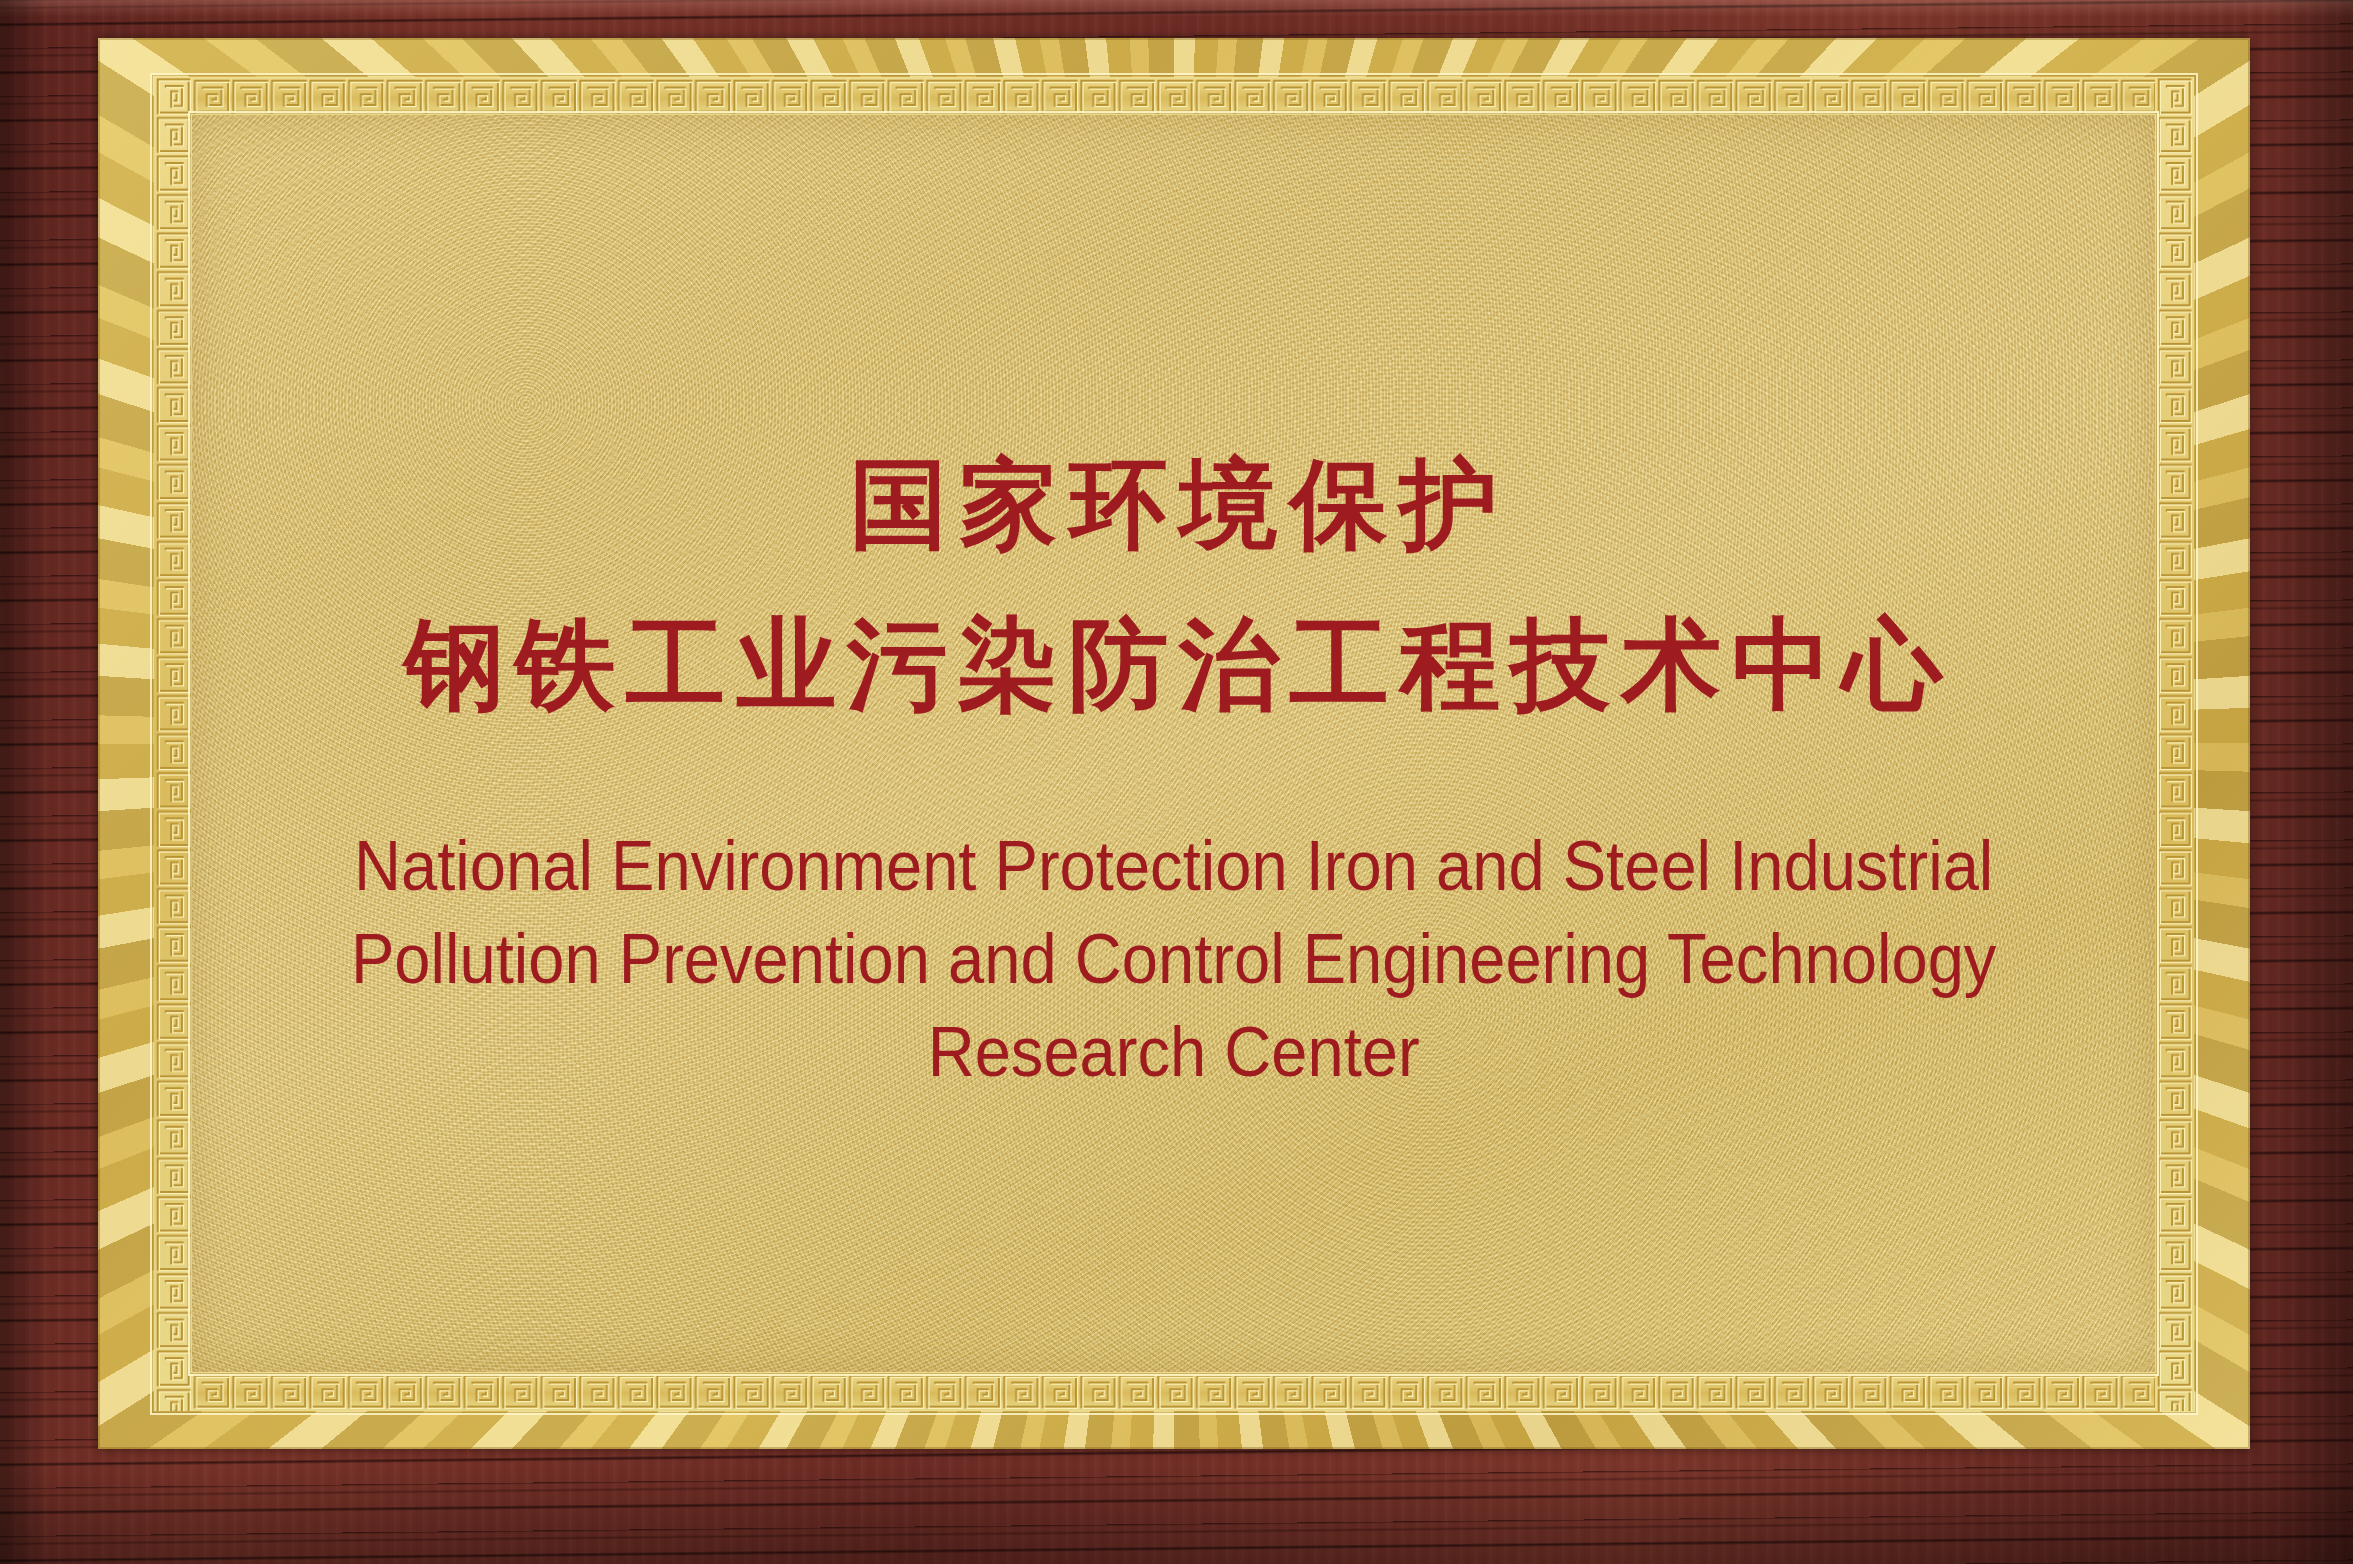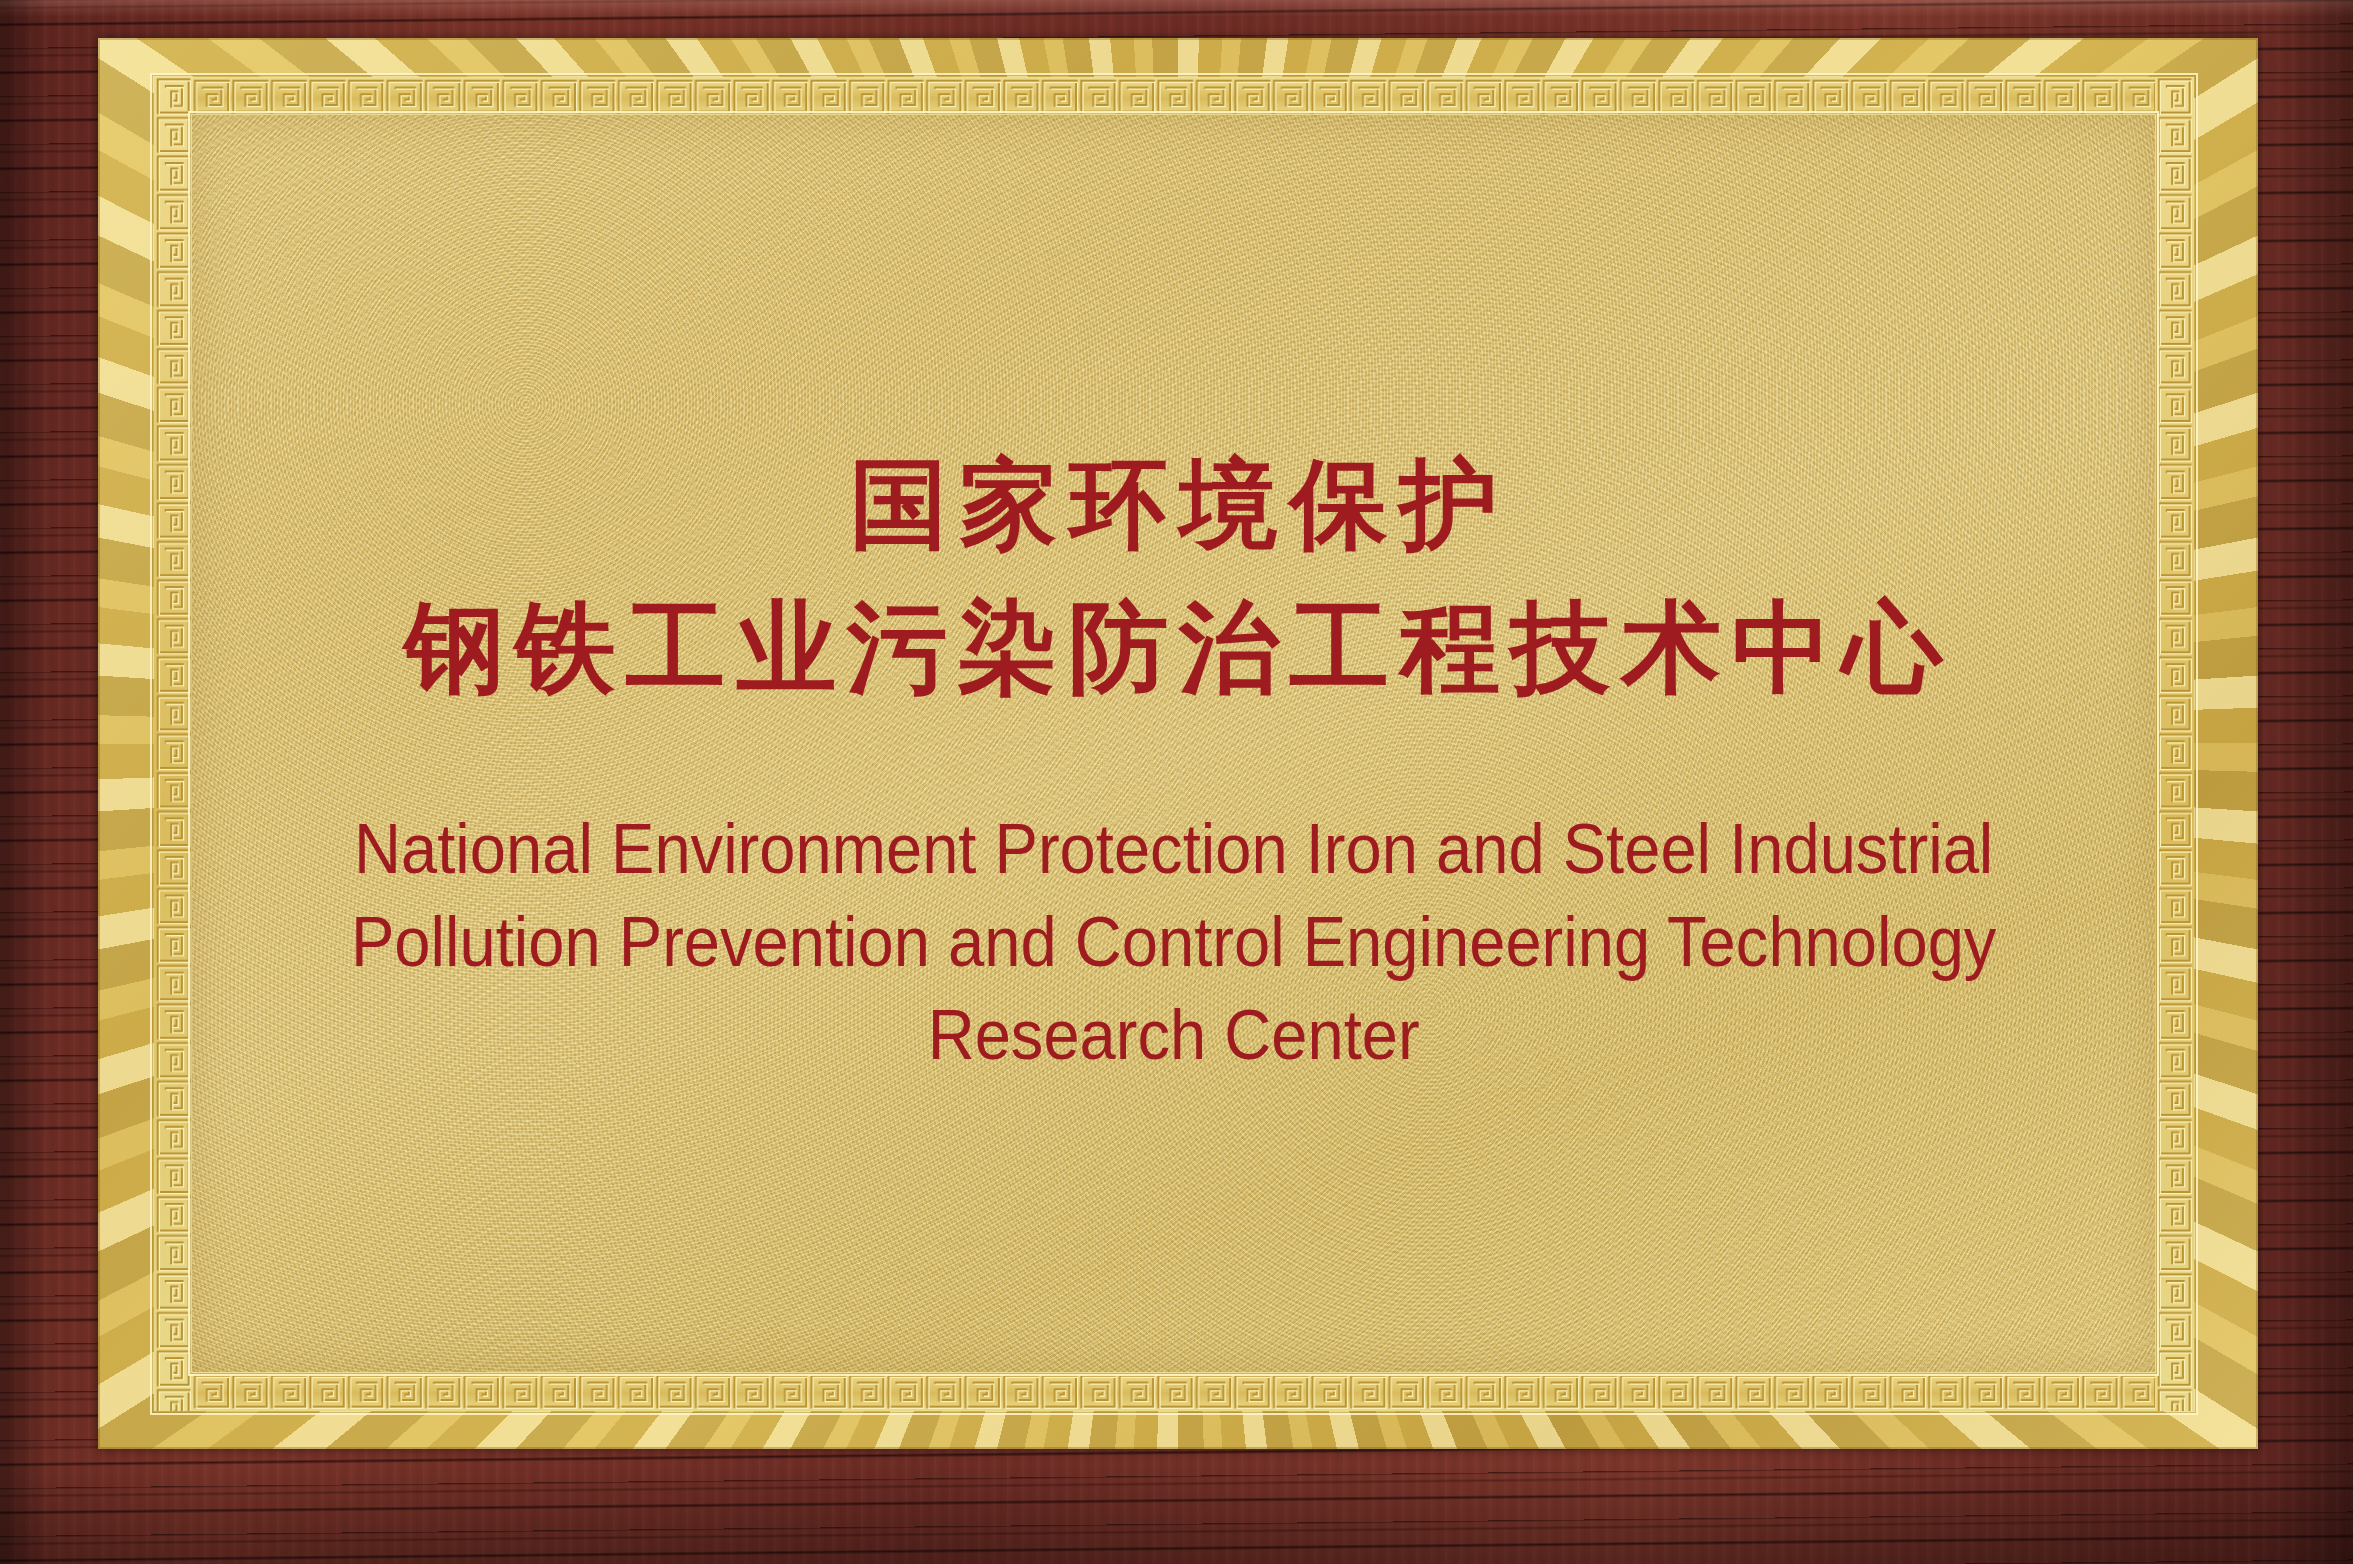--- a/index.html
+++ b/index.html
@@ -38,21 +38,20 @@
     background:
       repeating-conic-gradient(from 0deg at 50% 50%,
         rgba(255,245,190,0.55) 0deg 1.7deg,
         rgba(186,150,48,0.38) 1.7deg 3.6deg,
         rgba(232,205,110,0.30) 3.6deg 5.1deg,
         rgba(150,118,32,0.30) 5.1deg 7.2deg),
       linear-gradient(135deg,#e9cf74 0%,#d7b757 30%,#e3c766 55%,#cdab4c 80%,#e6cb70 100%);
     box-shadow:
       inset 0 0 0 2px rgba(120,90,20,0.35),
       0 0 9.3px rgba(0,0,0,0.45);
-    padding-left: 8px;
   }
   .meander-band{
     position:absolute; left:56px; top:39px;
     width:2040px; height:1334px;
     box-sizing:border-box;
     padding:0;
   }
   .mb{position:absolute;overflow:hidden;
       background:linear-gradient(180deg,#f0dd91,#d9bb5c 55%,#eadb8d);}
   .mb.top{left:0;top:0;right:0;height:39px;}
@@ -103,21 +102,21 @@
     justify-content:flex-start;
   }
   .cn1, .cn2{
     color:#9e1b20;
     font-weight:bold;
     text-align:center;
     white-space:nowrap;
     line-height:1;
   }
   .cn1{font-size:98px;letter-spacing:12px;margin-top:340px;text-indent:12px;}
-  .cn2{font-size:100px;letter-spacing:10.6px;margin-top:44px;text-indent:10.6px;}
+  .cn2{font-size:100px;letter-spacing:10.6px;margin-top:61px;text-indent:10.6px;}
 
   .enblock{
     margin-top:106px;
     color:#9e1b20;
     text-align:center;
     font-size:70px;
     line-height:1.33;
     font-stretch:condensed;
     transform:scaleX(0.93);
     transform-origin:center top;

